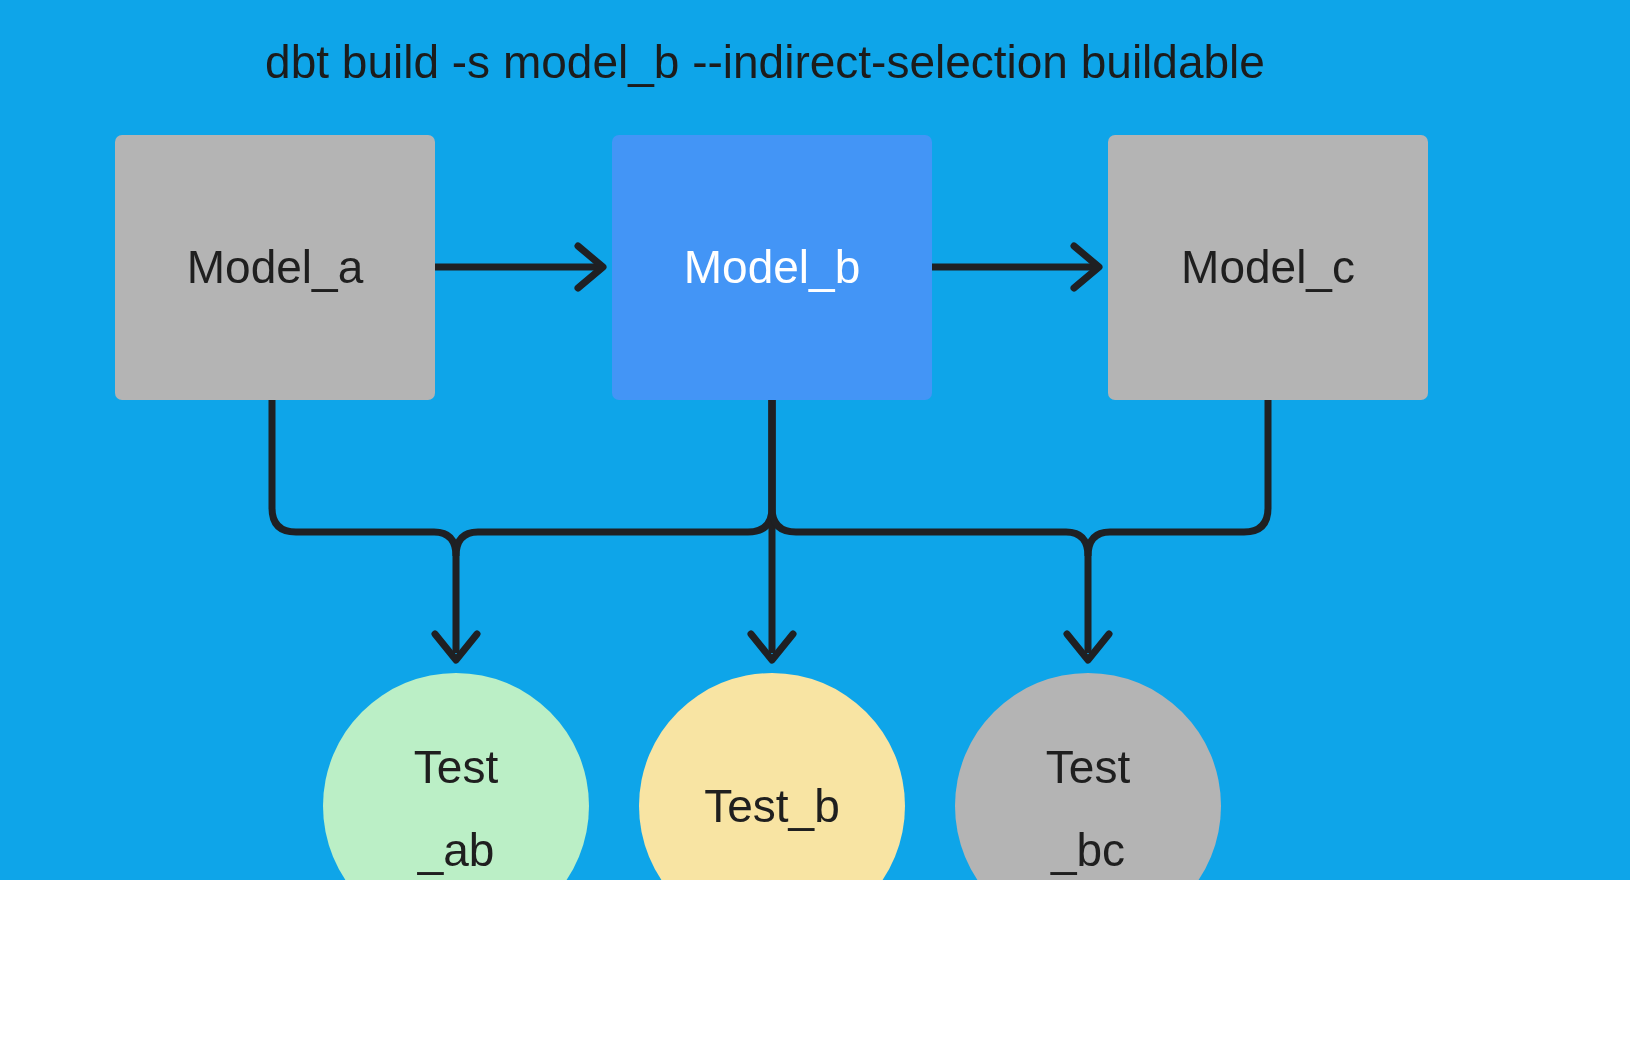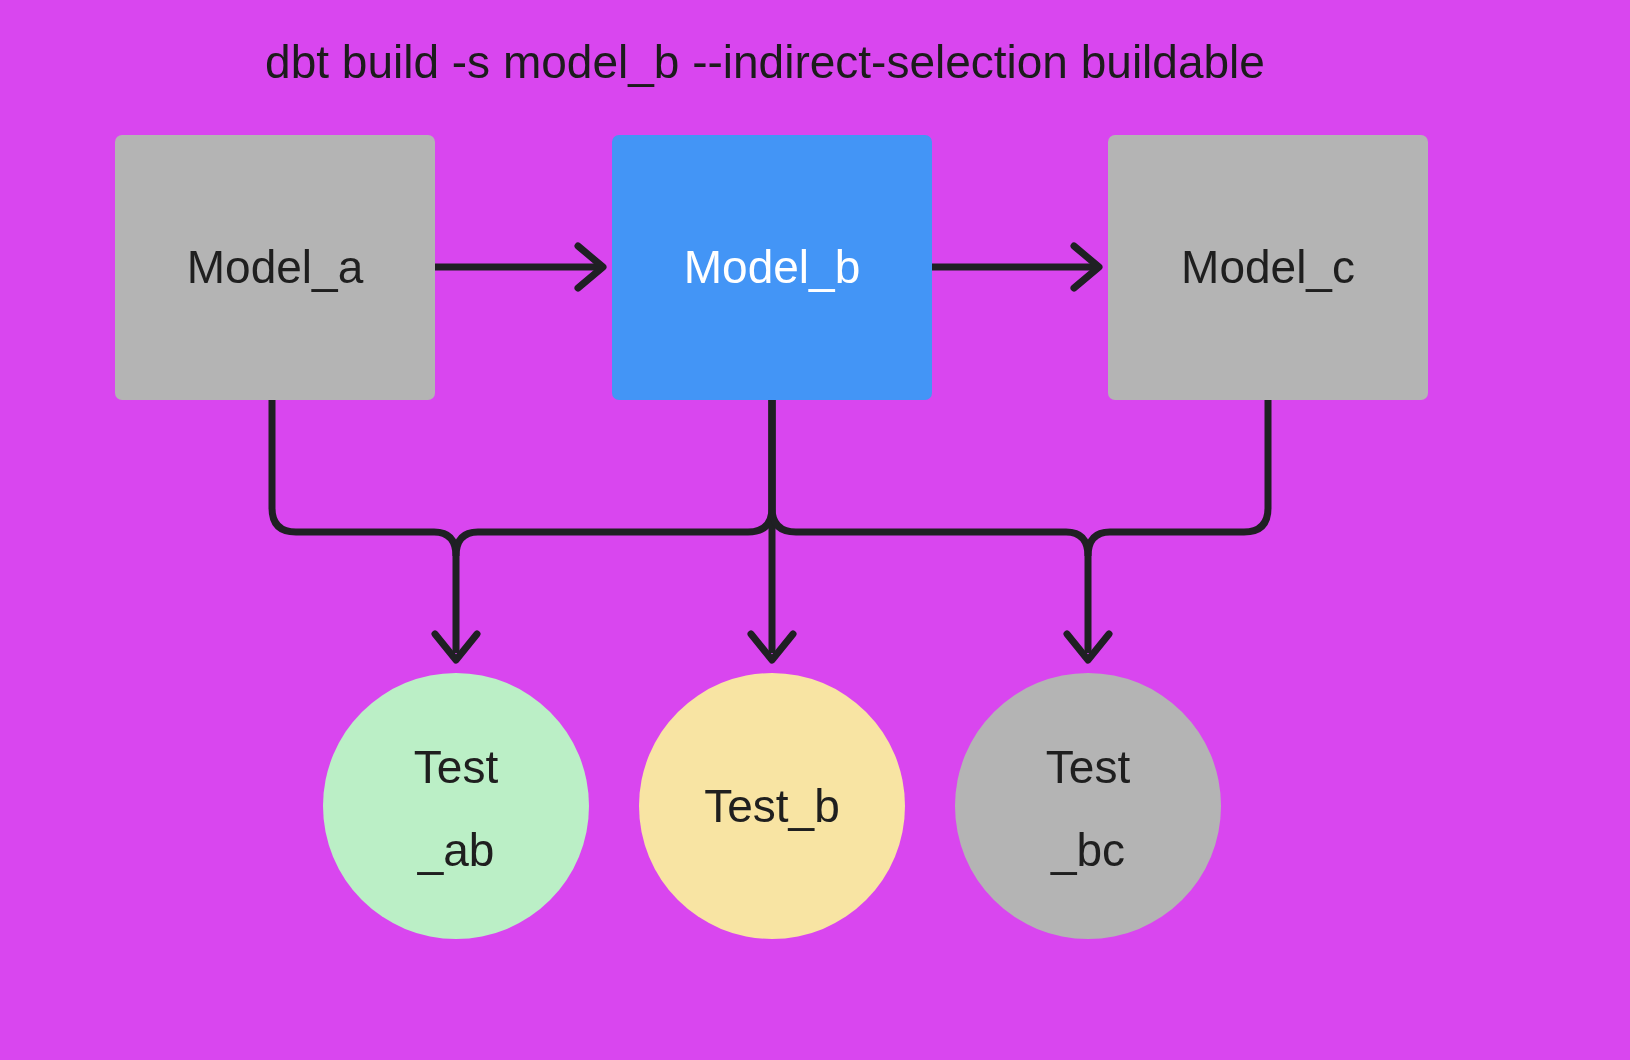--- a/index.html
+++ b/index.html
@@ -7,22 +7,22 @@
     margin: 0;
     padding: 0;
     background: #ffffff;
   }
   body {
     font-family: "Liberation Sans", sans-serif;
   }
   #canvas {
     position: relative;
     width: 1630px;
-    height: 1060px;
-    background: #d946ef;
+    height: 880px;
+    background: #0ea5e9;
     overflow: hidden;
   }
   #diagram-svg {
     position: absolute;
     left: 0;
     top: 0;
     width: 1630px;
     height: 1060px;
     display: block;
   }

